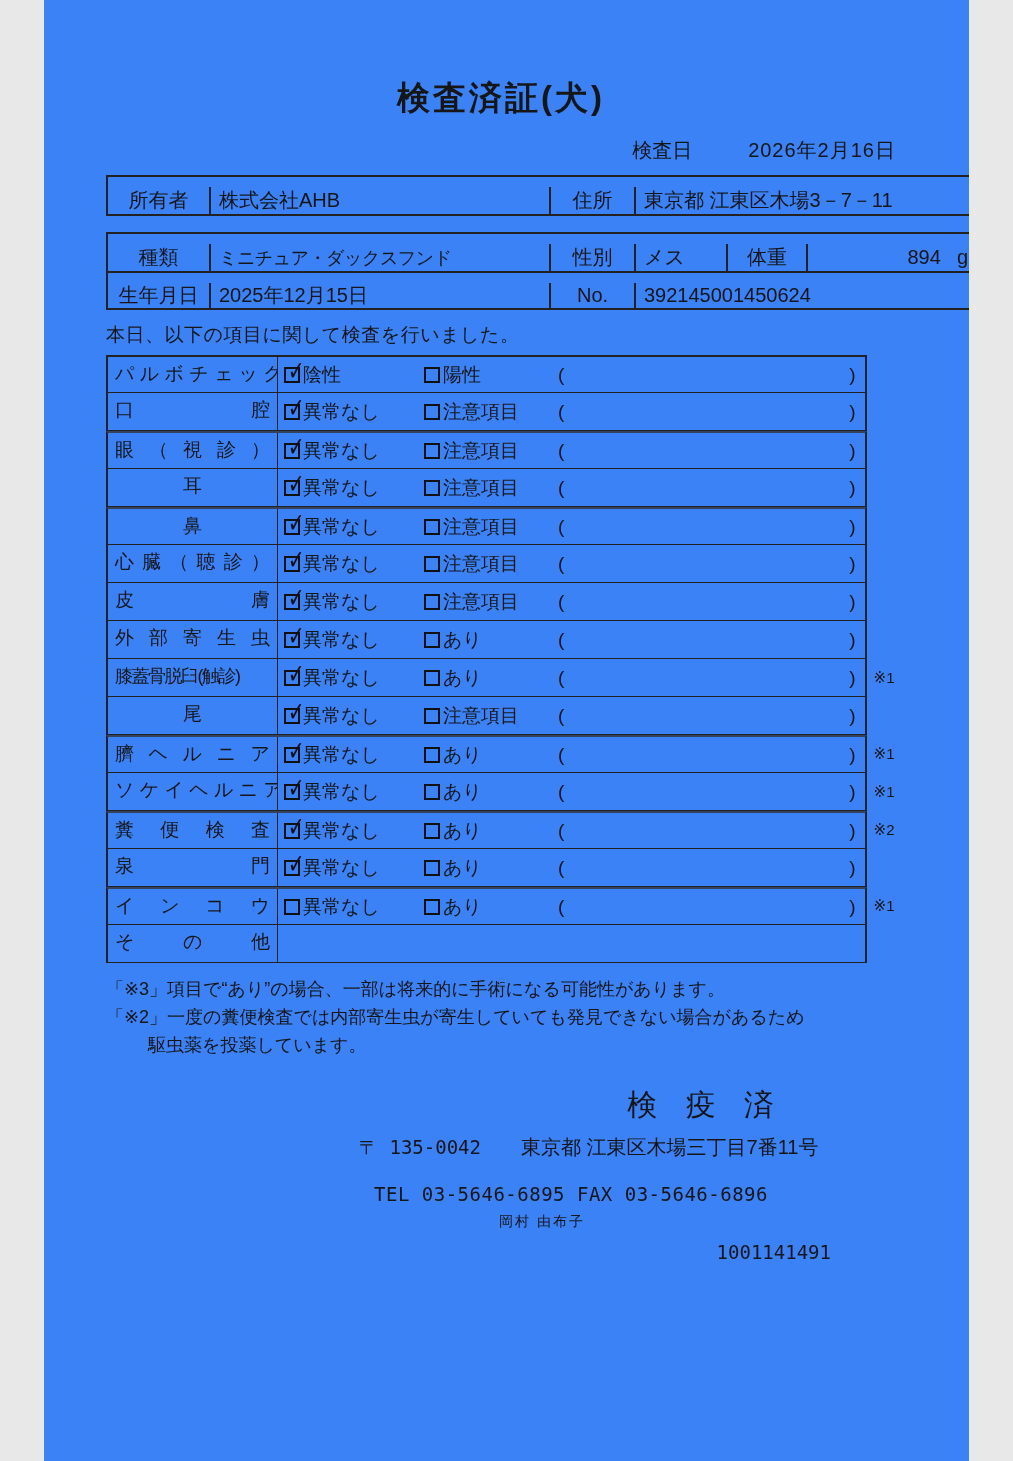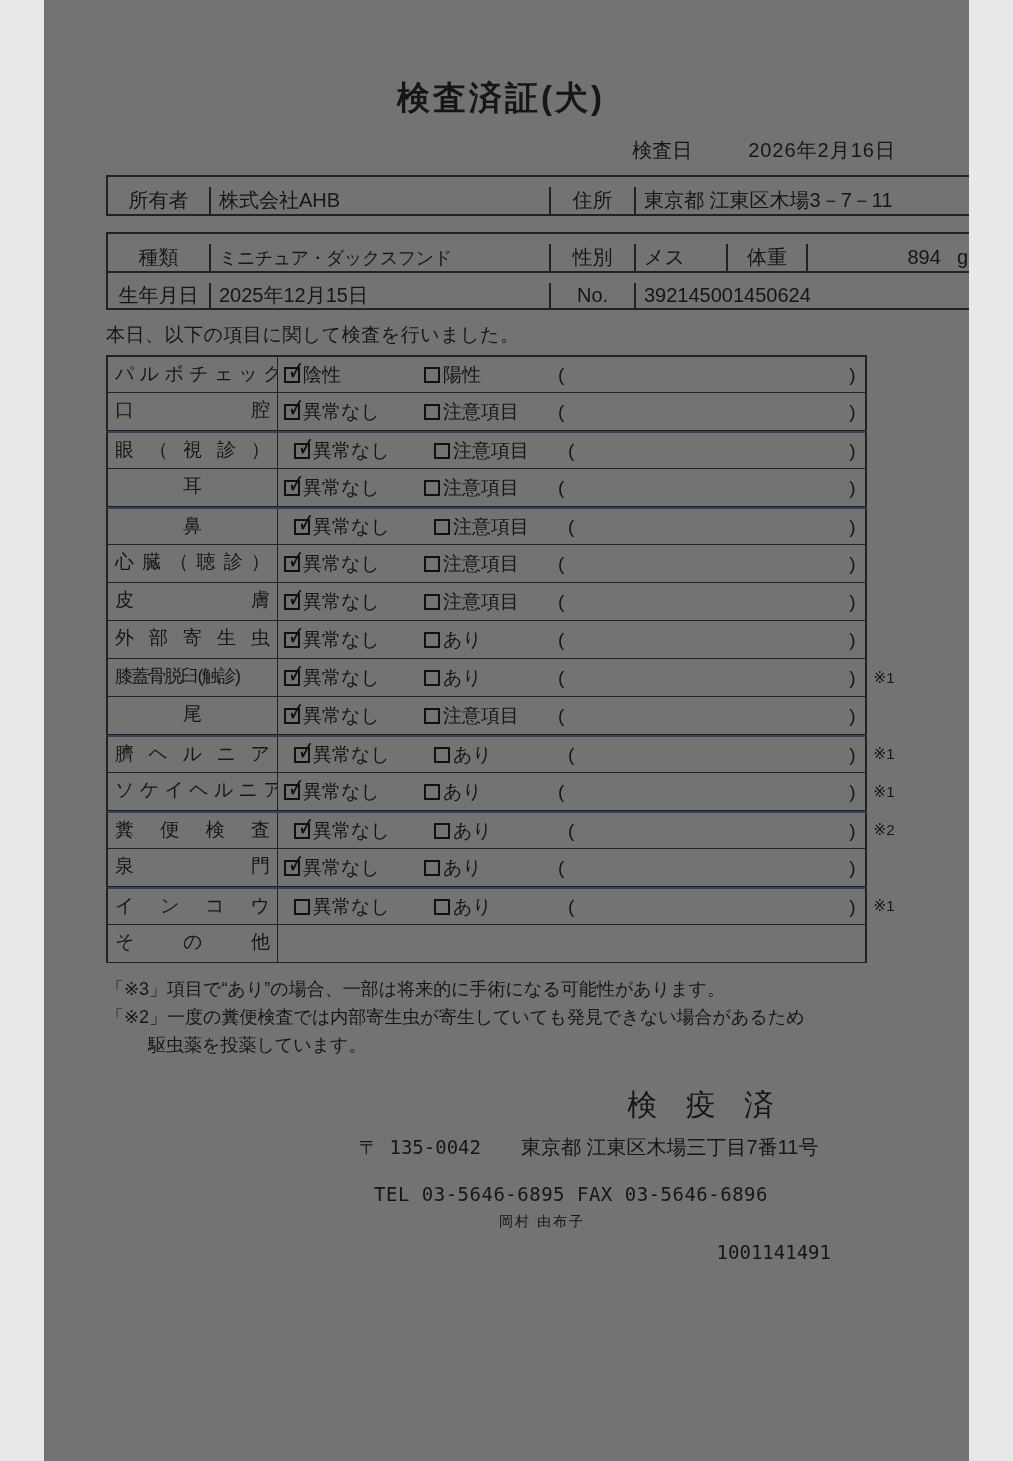--- a/index.html
+++ b/index.html
@@ -1,19 +1,19 @@
 <!DOCTYPE html>
 <html><head>
 <meta charset="utf-8">
 <style>
   * { box-sizing: border-box; }
   html,body { margin:0; padding:0; background:#e8e8e8; }
   body { font-family:"Liberation Sans","DejaVu Sans",sans-serif; color:#161616; }
   .page {
-    width:925px; height:1461px; background:#737373; margin:0 auto;
+    width:925px; height:1461px; background:#3b82f6; margin:0 auto;
     padding:0 73px 0 62px; position:relative; overflow:hidden;
   }
   
   .doc-title {
     margin-top:76px; text-align:center; font-size:33px; font-weight:bold;
     letter-spacing:3px;
   }
   .date-row {
     display:flex; justify-content:flex-end; align-items:baseline;
     margin-top:16px; font-size:20px; height:32px;
@@ -44,21 +44,21 @@
   
   .intro { margin-top:12px; font-size:19px; letter-spacing:0.5px; }
   
   .chk-table { margin-top:7px; }
   .chk-row-wrap { display:flex; align-items:stretch; height:38px; }
   .chk-row {
     width:848px; display:flex; border-left:2px solid #222;
     border-right:2px solid #222; border-bottom:1.6px solid #222;
   }
   .chk-row-wrap:first-child .chk-row { border-top:2px solid #222; }
-  .chk-row-wrap.group-start .chk-row { border-top:2.5px solid #31435f;gap:10px; }
+  .chk-row-wrap.group-start .chk-row { border-top:2.5px solid #31435f; }
   .chk-label {
     width:170px; border-right:1.8px solid #222; padding:0 7px;
     font-size:19px; display:block; line-height:34px; white-space:nowrap;
     overflow:hidden;
   }
   .chk-label.justify { text-align:justify; text-align-last:justify; }
   .chk-label.center  { text-align:center; }
   .chk-label.left    { letter-spacing:-1.5px; font-size:18px; }
   .chk-content { flex:1; display:flex; align-items:center; padding-left:6px; font-size:19px; }
   .opt { display:flex; align-items:center; }

